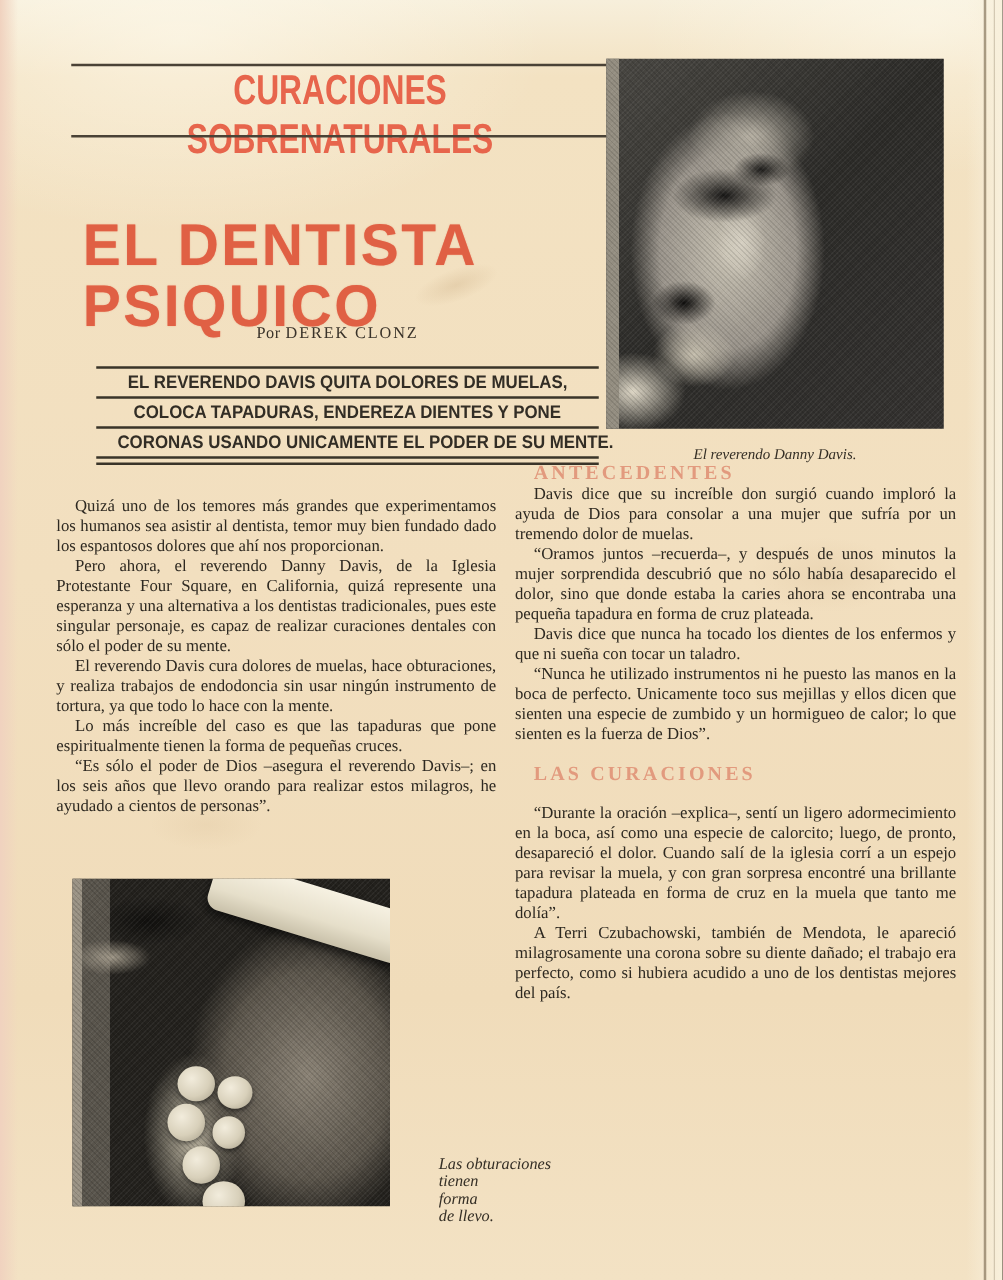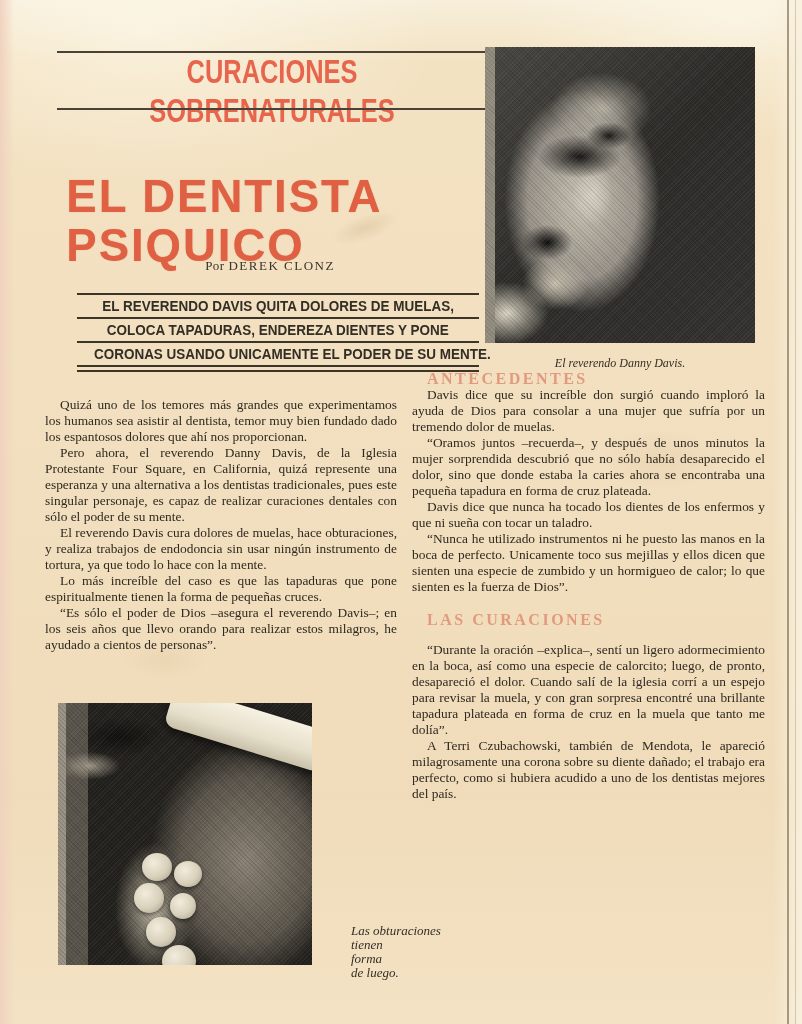--- a/index.html
+++ b/index.html
@@ -184,16 +184,16 @@
     <div class="molar m4" data-interactable="false"></div>
     <div class="molar m5" data-interactable="false"></div>
     <div class="molar m6" data-interactable="false"></div>
 
   </div>
 
   <div class="caption-teeth" data-interactable="false">
     <div data-interactable="false">Las obturaciones</div>
     <div data-interactable="false">tienen</div>
     <div data-interactable="false">forma</div>
-    <div data-interactable="false">de luego.</div>
+    <div data-interactable="false">de llevo.</div>
   </div>
 
 </div>
 
 </body></html>

